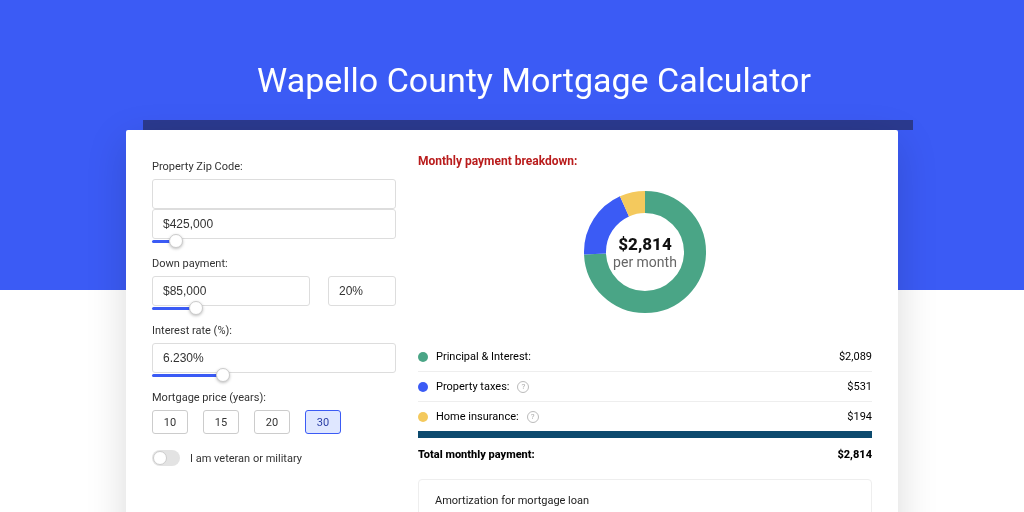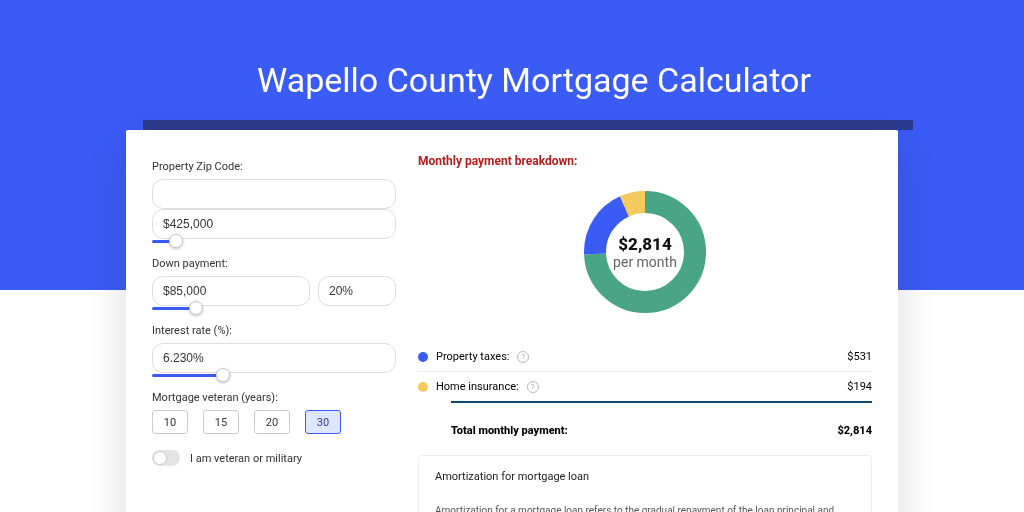--- a/index.html
+++ b/index.html
@@ -5,22 +5,22 @@
   * { box-sizing: border-box; margin: 0; padding: 0; }
   html, body { width: 1024px; height: 512px; overflow: hidden; font-family: -apple-system, BlinkMacSystemFont, "Segoe UI", Roboto, Arial, sans-serif; background: #fff; }
   .hero { position: absolute; left: 0; top: 0; right: 0; height: 290px; background: #3b5bf5; }
   .hero-dark { position: absolute; left: 143px; top: 120px; width: 770px; height: 10px; background: #2b3a8f; }
   .title { position: absolute; top: 60px; left: 0; right: 0; text-align: center; color: #fff; font-weight: 400; font-size: 34px; margin-left: 44px; }
   .card { position: absolute; left: 126px; top: 130px; width: 772px; background: #fff; border-radius: 2px; box-shadow: 0 12px 40px rgba(0,0,0,0.15); padding: 24px 26px 40px; overflow: hidden; }
   .cols { display: flex; gap: 22px; }
   .left { width: 244px; flex: 0 0 244px; }
   .right { flex: 1; }
   .lbl { font-size: 11px; color: #333; margin: 6px 0 6px; }
-  .field { width: 100%; height: 30px; border: 1px solid #ddd; border-radius: 11px; background: #fff; font-size: 12px; padding: 0 10px; color: #333; }
-  .row2 { display: flex; gap: 8px; }
+  .field { width: 100%; height: 30px; border: 1px solid #ddd; border-radius: 3px; background: #fff; font-size: 12px; padding: 0 10px; color: #333; }
+  .row2 { display: flex; gap: 18px; }
   .row2 .a { flex: 0 0 158px; }
   .row2 .b { flex: 1; }
   .track { position: relative; height: 6px; margin-top: -2px; }
   .track .bar { position: absolute; left:0; top:3px; height:3px; background:#3b5bf5; border-radius:2px; }
   .track .thumb { position: absolute; top: -3px; width: 14px; height: 14px; background:#fff; border:1px solid #ccc; border-radius:50%; box-shadow:0 1px 3px rgba(0,0,0,.25); }
   .pills { display:flex; gap:15px; }
   .pill { width:36px; height:24px; border:1px solid #ccc; border-radius:3px; display:flex; align-items:center; justify-content:center; font-size:11px; color:#333; background:#fff; cursor:pointer; }
   .pill.active { background:#dfe7ff; border-color:#3b5bf5; color:#2a3ea5; }
   .tog-row { display:flex; align-items:center; gap:10px; margin-top:16px; }
   .tog { width:28px; height:16px; border-radius:10px; background:#e3e3e3; position:relative; }
@@ -31,21 +31,21 @@
   .donut { width:132px; height:132px; position:relative; }
   .donut svg { width:100%; height:100%; transform: rotate(-90deg); }
   .donut-center { position:absolute; inset:0; display:flex; flex-direction:column; align-items:center; justify-content:center; }
   .donut-center .big { font-size:17px; font-weight:800; color:#111; }
   .donut-center .sub { font-size:14px; color:#666; }
   .legend-row { display:flex; align-items:center; justify-content:space-between; font-size:11px; padding:8px 0; border-top:1px solid #eee; }
   .legend-row:first-of-type { border-top:none; }
   .legend-left { display:flex; align-items:center; gap:8px; }
   .dot { width:10px; height:10px; border-radius:50%; }
   .q { width:12px; height:12px; border:1px solid #bbb; border-radius:50%; display:inline-flex; align-items:center; justify-content:center; font-size:8px; color:#aaa; }
-  .total-row { display:flex; justify-content:space-between; font-size:11px; font-weight:800; padding:21px 0 0; border-top:2px solid #0c4a6e;margin-left:33px; }
+  .total-row { display:flex; justify-content:space-between; font-size:11px; font-weight:800; padding:10px 0 0; border-top:7px solid #0c4a6e; }
   .amort { border:1px solid #eee; border-radius:4px; padding:14px 16px 0; margin-top:18px; height:72px; overflow:hidden; }
   .amort-h { font-size:11px; font-weight:400; color:#222; margin-bottom:20px; }
   .amort-p { font-size:10px; color:#555; line-height:1.5; }
 </style>
 </head>
 <body>
 
 <div class="hero"></div>
 <div class="hero-dark"></div>
 <div class="title">Wapello County Mortgage Calculator</div>
@@ -73,21 +73,21 @@
           <div class="thumb" id="th-dp" style="left: 37.24px;"></div>
       </div>
 
       <div class="lbl" style="margin-top:14px">Interest rate (%):</div>
       <input class="field" value="6.230%" style="">
       <div class="track">
         <div class="bar" id="bar-ir" style="width: 71.1px;"></div>
           <div class="thumb" id="th-ir" style="left: 64.1px;"></div>
       </div>
 
-      <div class="lbl" style="margin-top:14px">Mortgage veteran (years):</div>
+      <div class="lbl" style="margin-top:14px">Mortgage price (years):</div>
       <div class="pills" id="pills">
           <div class="pill">10</div>
           <div class="pill">15</div>
           <div class="pill">20</div>
           <div class="pill active">30</div>
         </div>
 
       <div class="tog-row">
         <div class="tog">
             <div class="knob"></div>
@@ -107,20 +107,27 @@
             </svg>
           <div class="donut-center">
             <div class="big">$2,814</div>
             <div class="sub">per month</div>
           </div>
         </div>
       </div>
       <div id="legend">
           <div class="legend-row">
             <div class="legend-left">
+              <div class="dot" style="background: rgb(74, 165, 134);"></div>
+              <span>Principal &amp; Interest:</span>
+            </div>
+            <div>$2,089</div>
+          </div>
+          <div class="legend-row">
+            <div class="legend-left">
               <div class="dot" style="background: rgb(59, 91, 245);"></div>
               <span>Property taxes:</span>
               <span class="q">?</span>
             </div>
             <div>$531</div>
           </div>
           <div class="legend-row">
             <div class="legend-left">
               <div class="dot" style="background: rgb(244, 201, 93);"></div>
               <span>Home insurance:</span>

